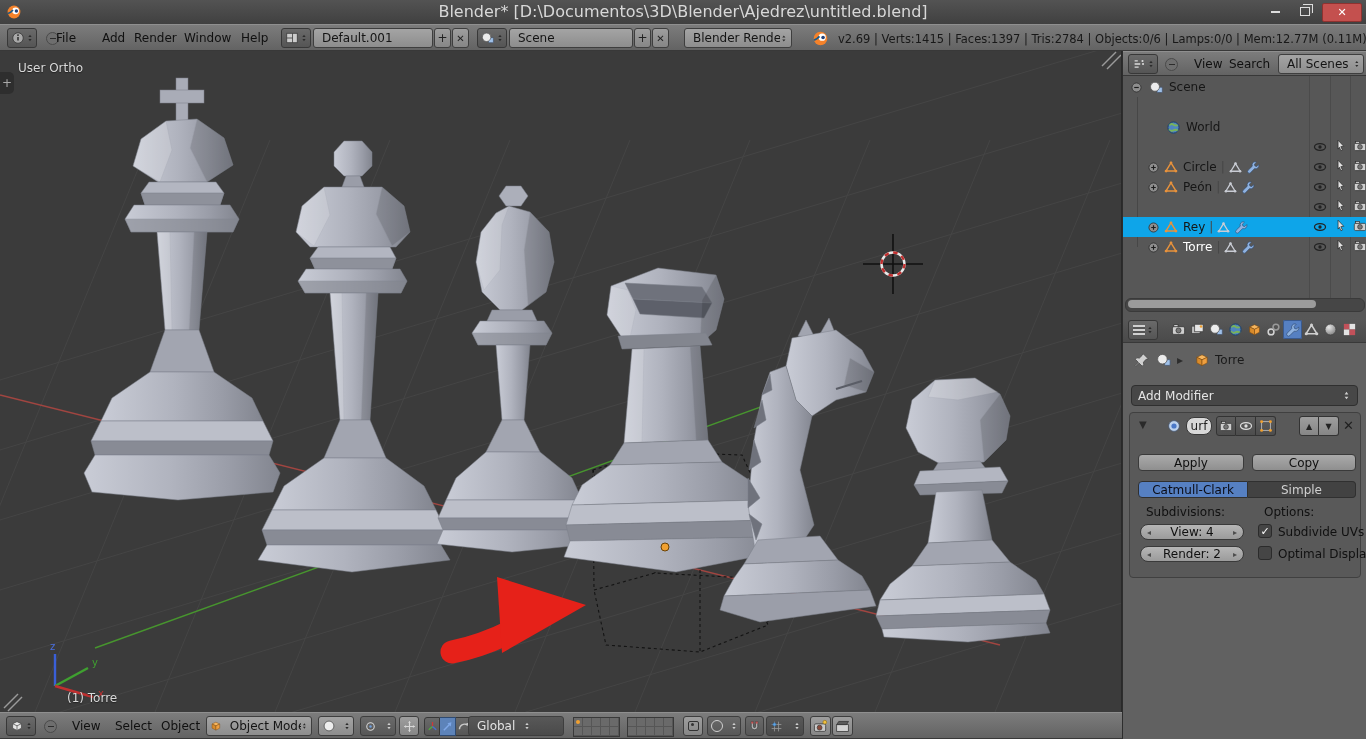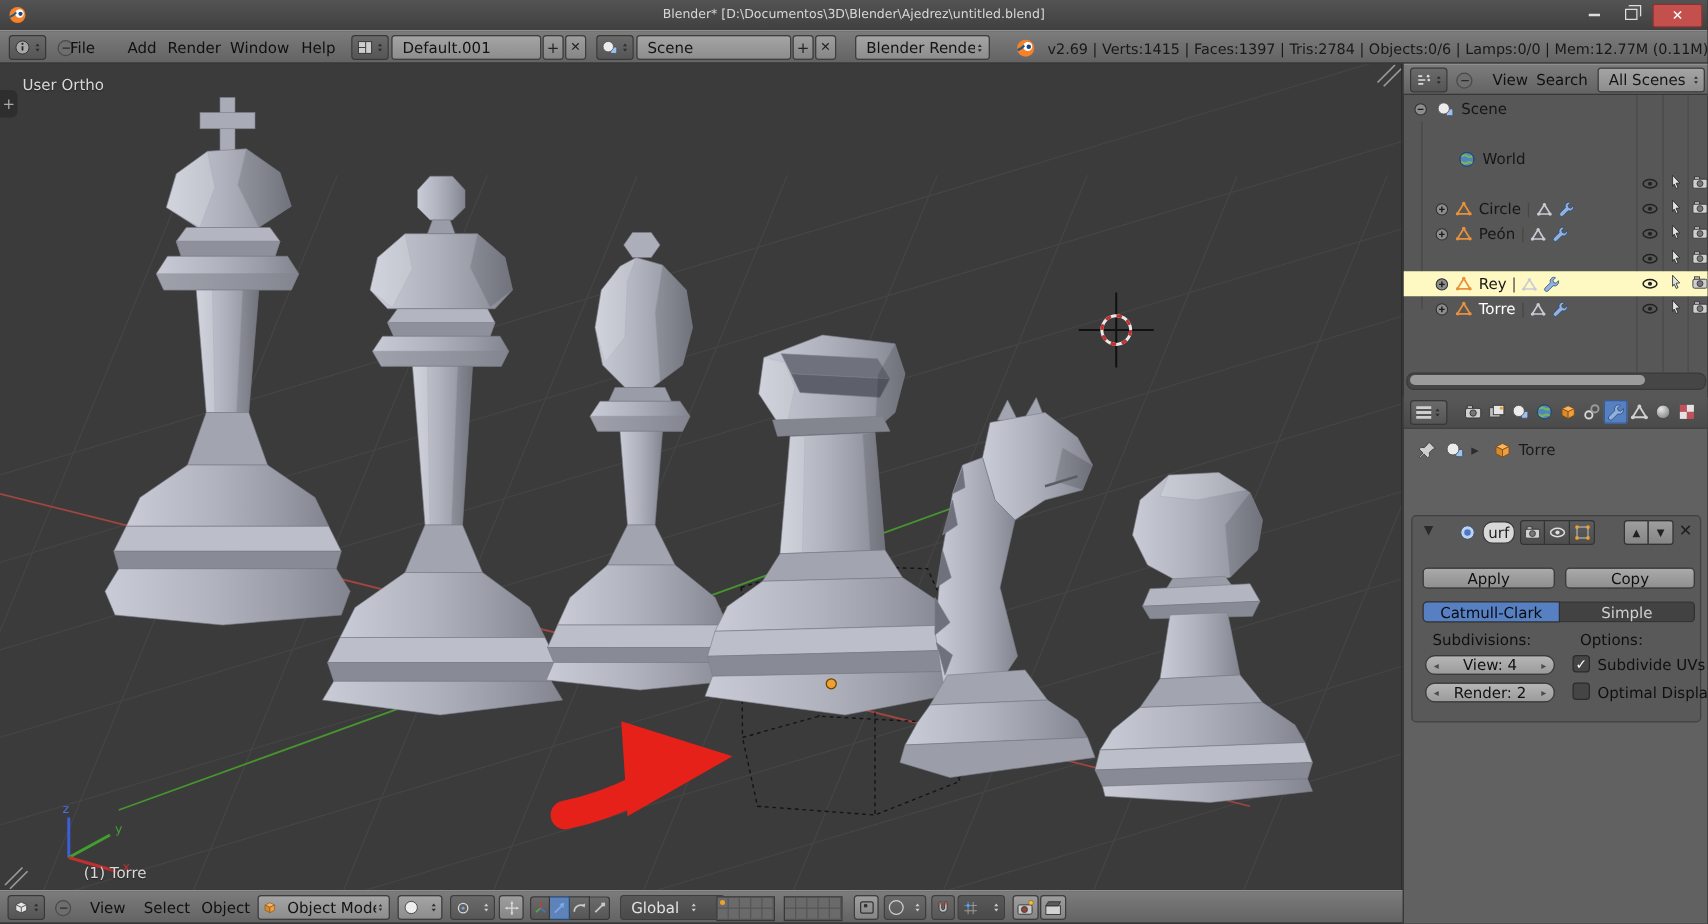--- a/index.html
+++ b/index.html
@@ -2,34 +2,34 @@
 <html><head>
 <meta charset="utf-8">
 <style>
   html,body{margin:0;padding:0}
   body{width:1366px;height:739px;position:relative;overflow:hidden;background:#3b3b3b;
        font-family:"DejaVu Sans","Liberation Sans",sans-serif;font-size:12px;color:#1a1a1a;
        -webkit-font-smoothing:antialiased}
   .abs{position:absolute}
   
   .titlebar{left:0;top:0;width:1366px;height:24px;background:linear-gradient(#535353,#404040);border-bottom:1px solid #2a2a2a}
-  .title-text{width:100%;text-align:center;line-height:24px;color:#d8d8d8;font-size:10px}
+  .title-text{width:100%;text-align:center;line-height:24px;color:#d8d8d8;font-size:16px}
   .winbtn{top:3px;height:17px;border-radius:2px;display:flex;align-items:center;justify-content:center;color:#ddd}
   .bar{background:linear-gradient(#7c7c7c,#636363);border-top:1px solid #8f8f8f;border-bottom:1px solid #383838;box-sizing:border-box}
   .menu{color:#101010;line-height:26px}
   .combo{display:flex;align-items:center;background:linear-gradient(#a4a4a4,#8d8d8d);border:1px solid #3e3e3e;border-radius:3px;height:20px;box-sizing:border-box;color:#141414}
   .combo .val{padding:0 8px;white-space:nowrap;overflow:hidden}
   .sqbtn{background:linear-gradient(#9e9e9e,#868686);border:1px solid #3e3e3e;border-radius:3px;height:20px;width:17px;display:flex;align-items:center;justify-content:center;color:#222;box-sizing:border-box}
   .editorbtn{background:linear-gradient(#6a6a6a,#555);border:1px solid #383838;border-radius:3px;height:20px;width:30px;display:flex;align-items:center;justify-content:center;gap:1px;box-sizing:border-box}
   .collapse{width:13px;height:13px;border-radius:50%;background:#6e6e6e;border:1px solid #4a4a4a;display:flex;align-items:center;justify-content:center;box-sizing:border-box}
   .ic{display:block}
   
   .outliner{left:1122px;top:51px;width:244px;height:267px;background:#575757;border-left:1px solid #2d2d2d;box-sizing:border-box}
   .orow{position:absolute;left:0;width:244px;height:20px;display:flex;align-items:center;color:#161616}
-  .orow.sel{background:#fef9c3}
+  .orow.sel{background:#0ea5e9}
   .oname{margin-left:5px}
   .oname.active{color:#ffffff}
   .osep{color:#474747;margin:0 4px}
   .colline{position:absolute;top:25px;height:222px;width:1px;background:#4b4b4b}
   .treeline{position:absolute;width:1px;background:#474747}
   .hscroll{position:absolute;left:2px;top:247px;width:238px;height:12px;background:#464646;border-radius:6px;border:1px solid #3a3a3a}
   .hscroll .thumb{position:absolute;left:2px;top:1px;width:188px;height:8px;background:#9b9b9b;border-radius:5px}
   
   .props{left:1122px;top:318px;width:244px;height:421px;background:#616161;border-left:1px solid #2d2d2d;box-sizing:border-box}
   .tabstrip{position:absolute;left:0;top:0;width:244px;height:24px;background:linear-gradient(#585858,#4a4a4a);border-bottom:1px solid #393939}
@@ -723,20 +723,26 @@
     <svg class="abs ic" style="left:33px;top:4px" width="16" height="16">
         <use href="#i-ball"></use>
       </svg>
     <span class="abs" style="left:54px;top:5px;color:#2c2c2c">▸</span>
     <svg class="abs ic" style="left:71px;top:4px" width="16" height="16">
         <use href="#i-cube"></use>
       </svg>
     <span class="abs" style="left:92px;top:5px">Torre</span>
   </div>
 
+  <div class="darkfield" style="left:8px;top:67px;width:227px;height:21px;justify-content:space-between;padding:0 6px">
+    <span>Add Modifier</span>
+    <svg class="ic" width="9" height="13" style="color:#cfcfcf">
+        <use href="#i-ud"></use>
+      </svg>
+  </div>
 
   <div class="pbox">
 
     <span class="abs" style="left:9px;top:6px;color:#2a2a2a;font-size:10px">▼</span>
     <svg class="abs ic" style="left:36px;top:5px" width="16" height="16">
         <use href="#i-bluesphere"></use>
       </svg>
     <div class="abs" style="left:56px;top:4px;width:26px;height:18px;background:#d8d8d8;border:1px solid #3a3a3a;border-radius:8px;text-align:center;line-height:17px;color:#222;box-sizing:border-box">urf</div>
     <div class="abs" style="left:86px;top:3px;display:flex">
       <div class="togglebtn" style="border-radius:3px 0 0 3px">
@@ -848,21 +854,21 @@
         <svg class="ic" width="13" height="13">
           <use href="#i-arc"></use>
         </svg>
       </div>
     <div class="manip" style="border-left:none;border-radius:0 3px 3px 0">
         <svg class="ic" width="13" height="13">
           <use href="#i-scale"></use>
         </svg>
       </div>
   </div>
-  <div class="abs combo" style="left:496px;top:3px;width:84px;background:linear-gradient(#585858,#4a4a4a);color:#e2e2e2">
+  <div class="abs combo" style="left:468px;top:3px;width:96px;background:linear-gradient(#585858,#4a4a4a);color:#e2e2e2">
     <span class="val">Global</span>
     <svg class="ic" width="8" height="12" style="color:#cfcfcf;margin-right:2px">
         <use href="#i-ud"></use>
       </svg>
   </div>
   <div class="abs layergrid" style="left:573px;top:4px">
     <i class="on"></i>
       <i></i>
       <i></i>
       <i></i>

